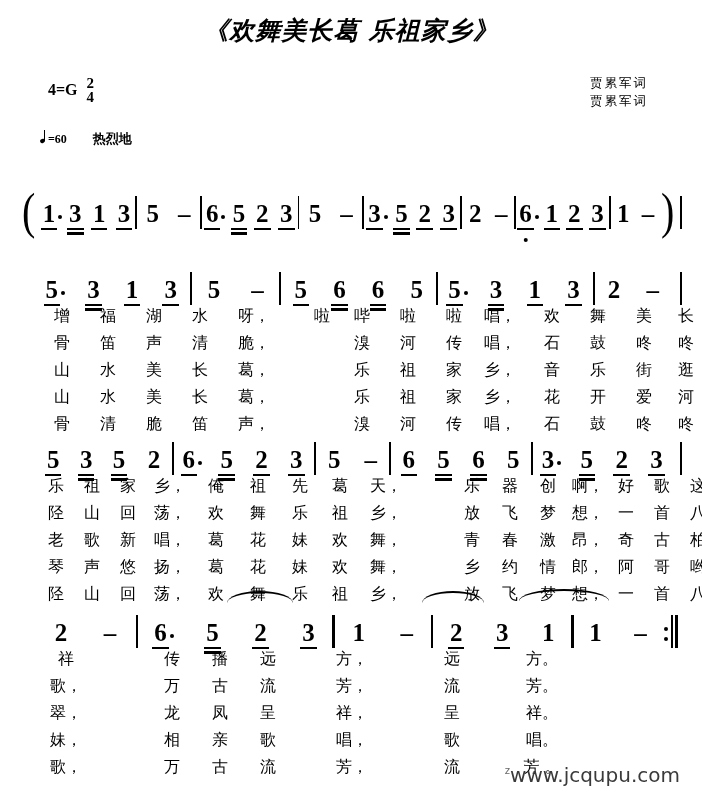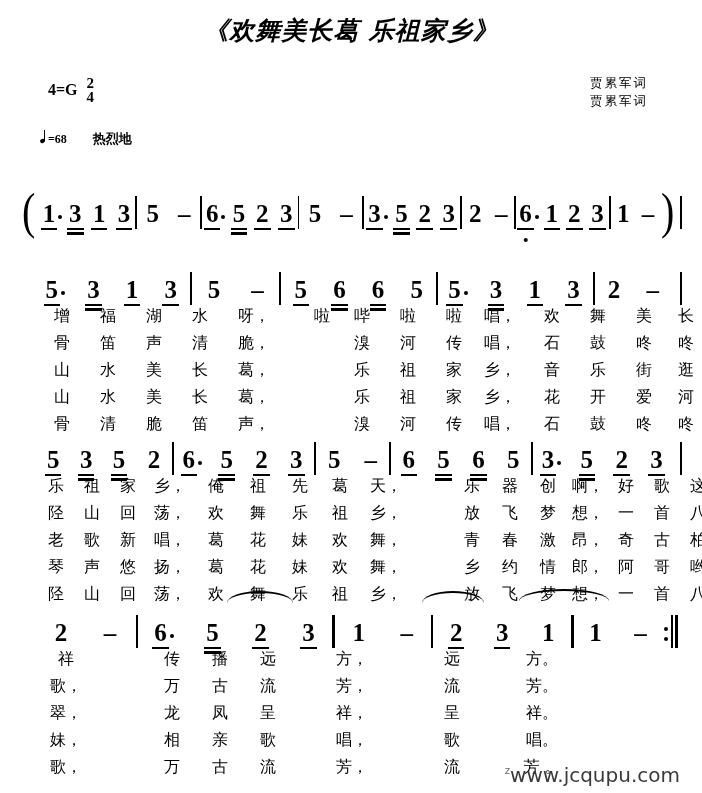--- a/index.html
+++ b/index.html
@@ -269,21 +269,21 @@
   <span>4=G</span>
   <span class="meter">
     <span class="num">2</span>
     <span class="den">4</span>
   </span>
 </div>
 
 <div class="tempo">
   <span class="beat">
     <span class="quarter-note"></span>
-    <span>=68</span>
+    <span>=60</span>
   </span>
   <span class="expression">热烈地</span>
 </div>
 
 <div class="credits">
   <div>贾累军词</div>
   <div>贾累军词</div>
 </div>
 
 <div class="staff" id="staff-intro" style="top:186px;">

